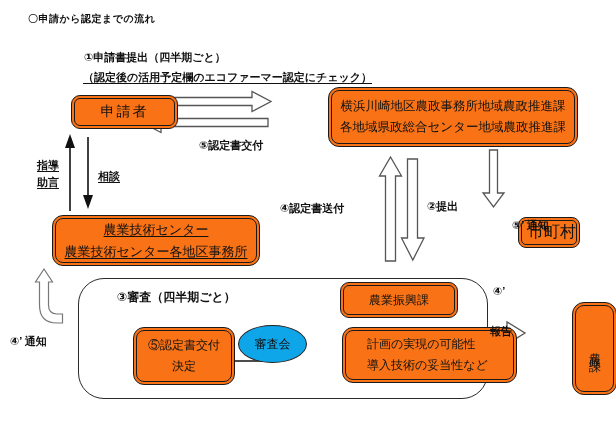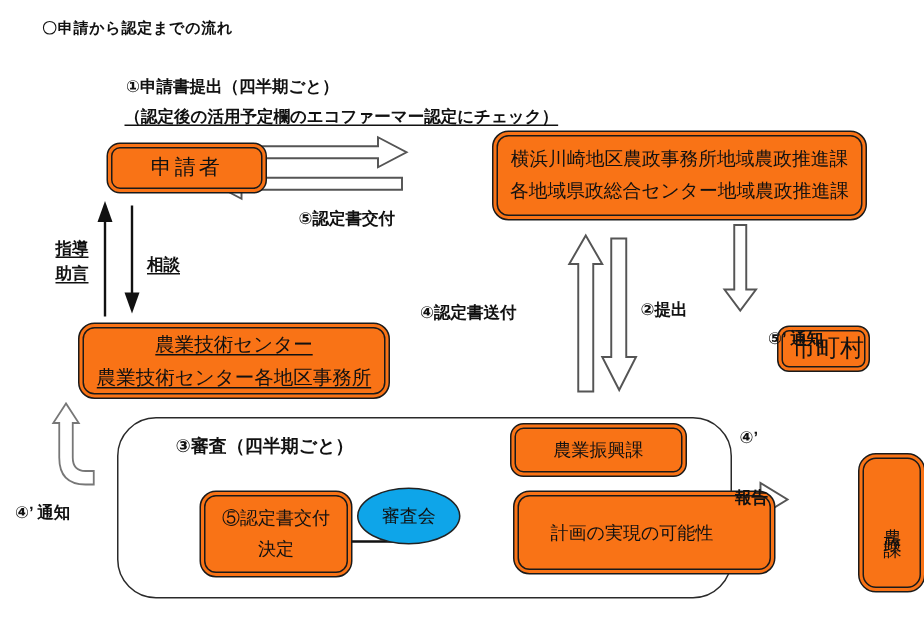--- a/index.html
+++ b/index.html
@@ -119,20 +119,21 @@
 <div class="dbox" style="left:93px; top:327px; width:102px; height:58px; border-radius:11px;">
   <div class="dbox-in serif" style="font-size:12px; line-height:21px; border-radius:8px;">
     <span>⑤認定書交付</span>
     <span>決定</span>
   </div>
 </div>
 
 <div class="dbox" style="left:302px; top:327px; width:175px; height:56px; border-radius:11px;">
   <div class="dbox-in serif" style="font-size:12px; line-height:21px; align-items:flex-start; padding-left:21px; border-radius:8px; text-align:left;">
     <span>計画の実現の可能性</span>
+    <span>導入技術の妥当性など</span>
   </div>
 </div>
 
 <div class="ellipse" style="left:238px; top:325px; width:69px; height:38px;">
   <span class="serif" style="font-size:12px;">審査会</span>
 </div>
 
 <div class="lbl" style="left:493px; top:285px;">④’</div>
 <div class="lbl" style="left:490px; top:324px;">報告</div>
 

